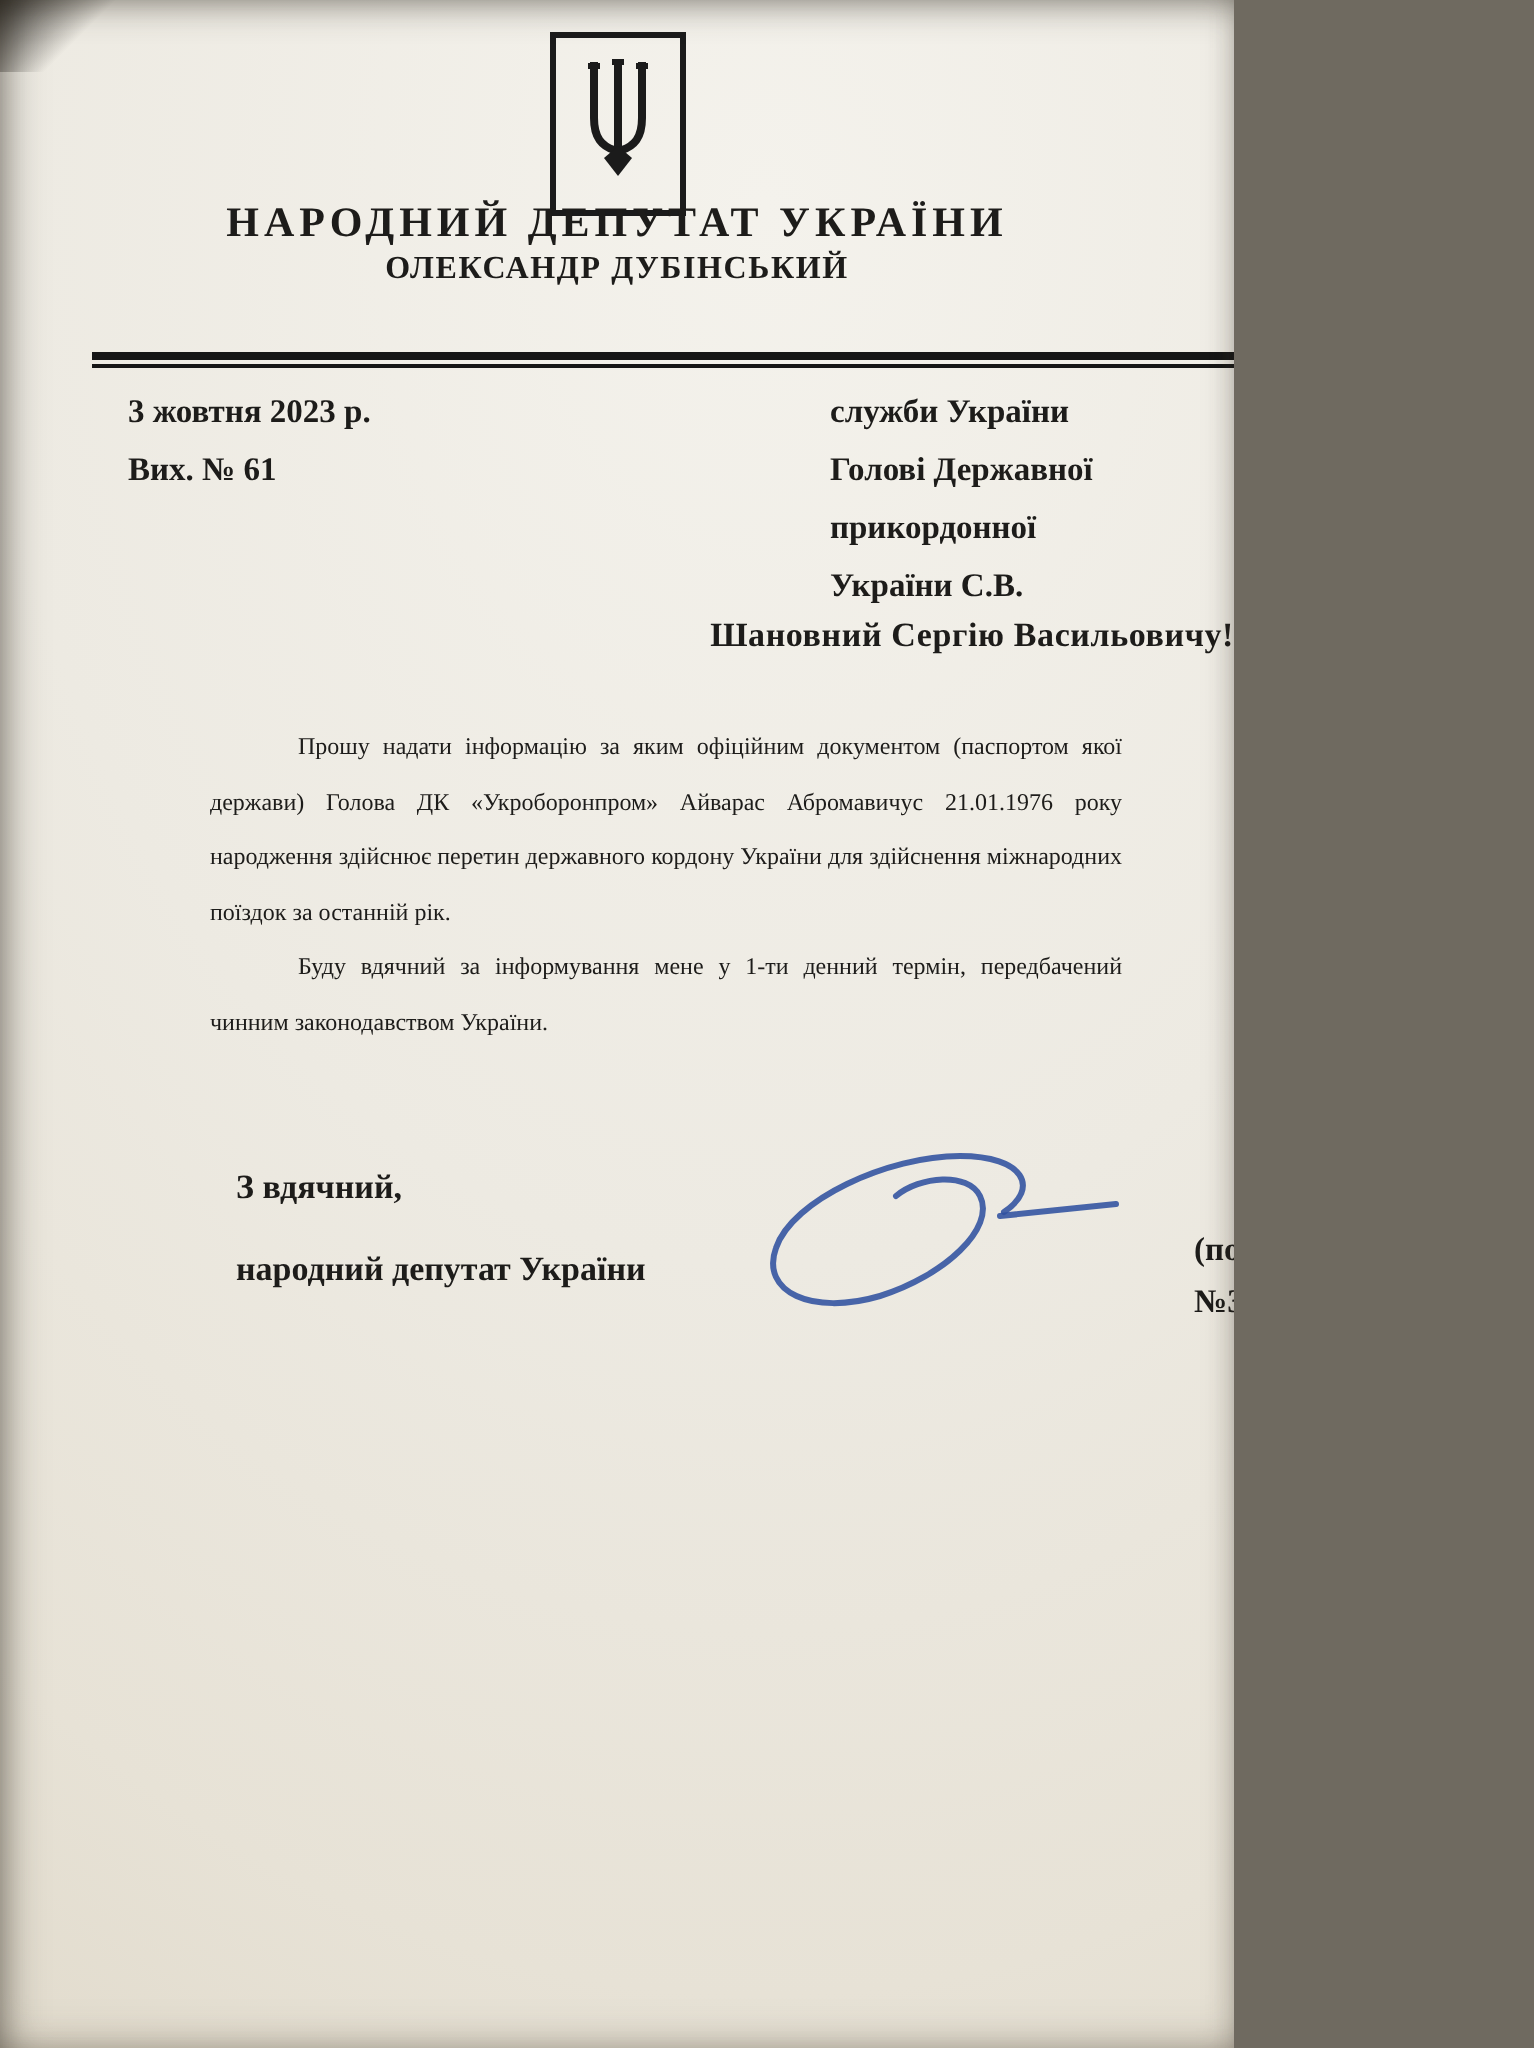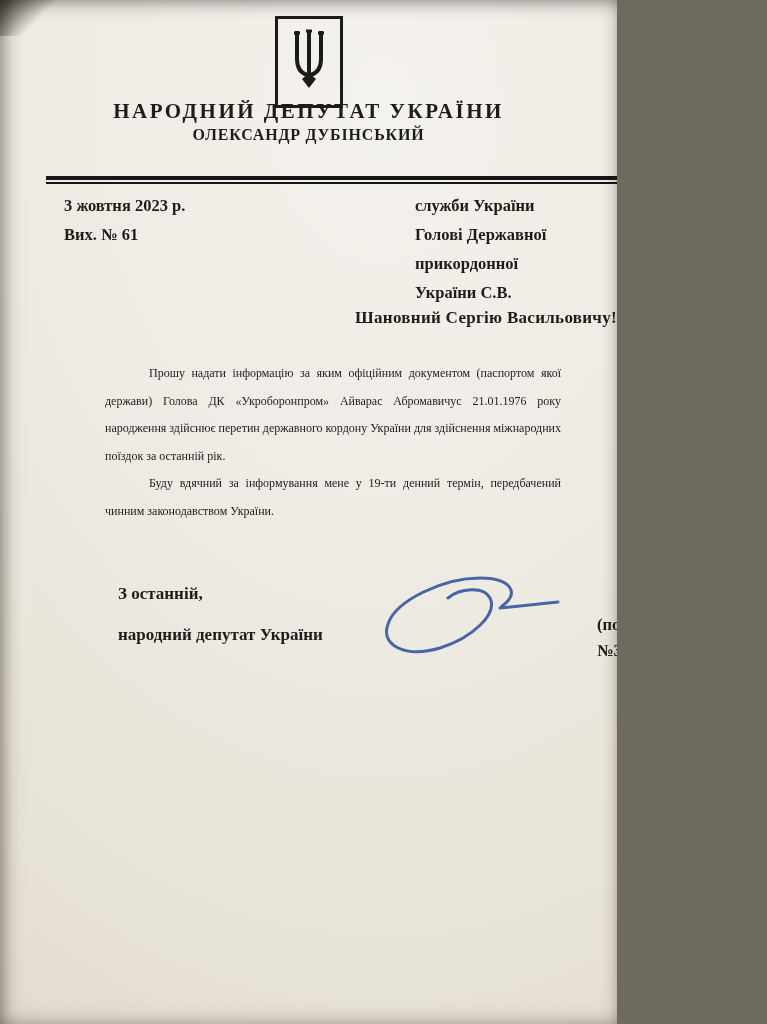--- a/index.html
+++ b/index.html
@@ -80,24 +80,24 @@
   <div class="recipient">
     <div>служби України</div>
     <div>Голові Державної прикордонної</div>
     <div>України С.В.</div>
   </div>
 
   <div class="center-text salutation">Шановний Сергію Васильовичу!</div>
 
   <div class="body-text">
     <p>Прошу надати інформацію за яким офіційним документом (паспортом якої держави) Голова ДК «Укроборонпром» Айварас Абромавичус 21.01.1976 року народження здійснює перетин державного кордону України для здійснення міжнародних поїздок за останній рік.</p>
-    <p>Буду вдячний за інформування мене у 19-ти денний термін, передбачений чинним законодавством України.</p>
+    <p>Буду вдячний за інформування мене у 1-ти денний термін, передбачений чинним законодавством України.</p>
   </div>
 
-  <div class="closing">З останній,</div>
+  <div class="closing">З вдячний,</div>
   <div class="role">народний депутат України</div>
 
   <span class="sig-ink">
     <svg width="215" height="108" viewBox="0 0 215 108" fill="none">
       <path d="M150 40 C168 28 160 12 128 12 C92 12 44 34 36 58 C28 80 54 92 88 82 C120 72 146 48 138 32 C132 20 108 22 96 32" stroke="#30519f" stroke-width="3" stroke-linecap="round" opacity="0.88"></path>
       <path d="M148 42 L206 36" stroke="#30519f" stroke-width="3" stroke-linecap="round" opacity="0.88"></path>
     </svg>
   </span>
 
   <div class="signer">

